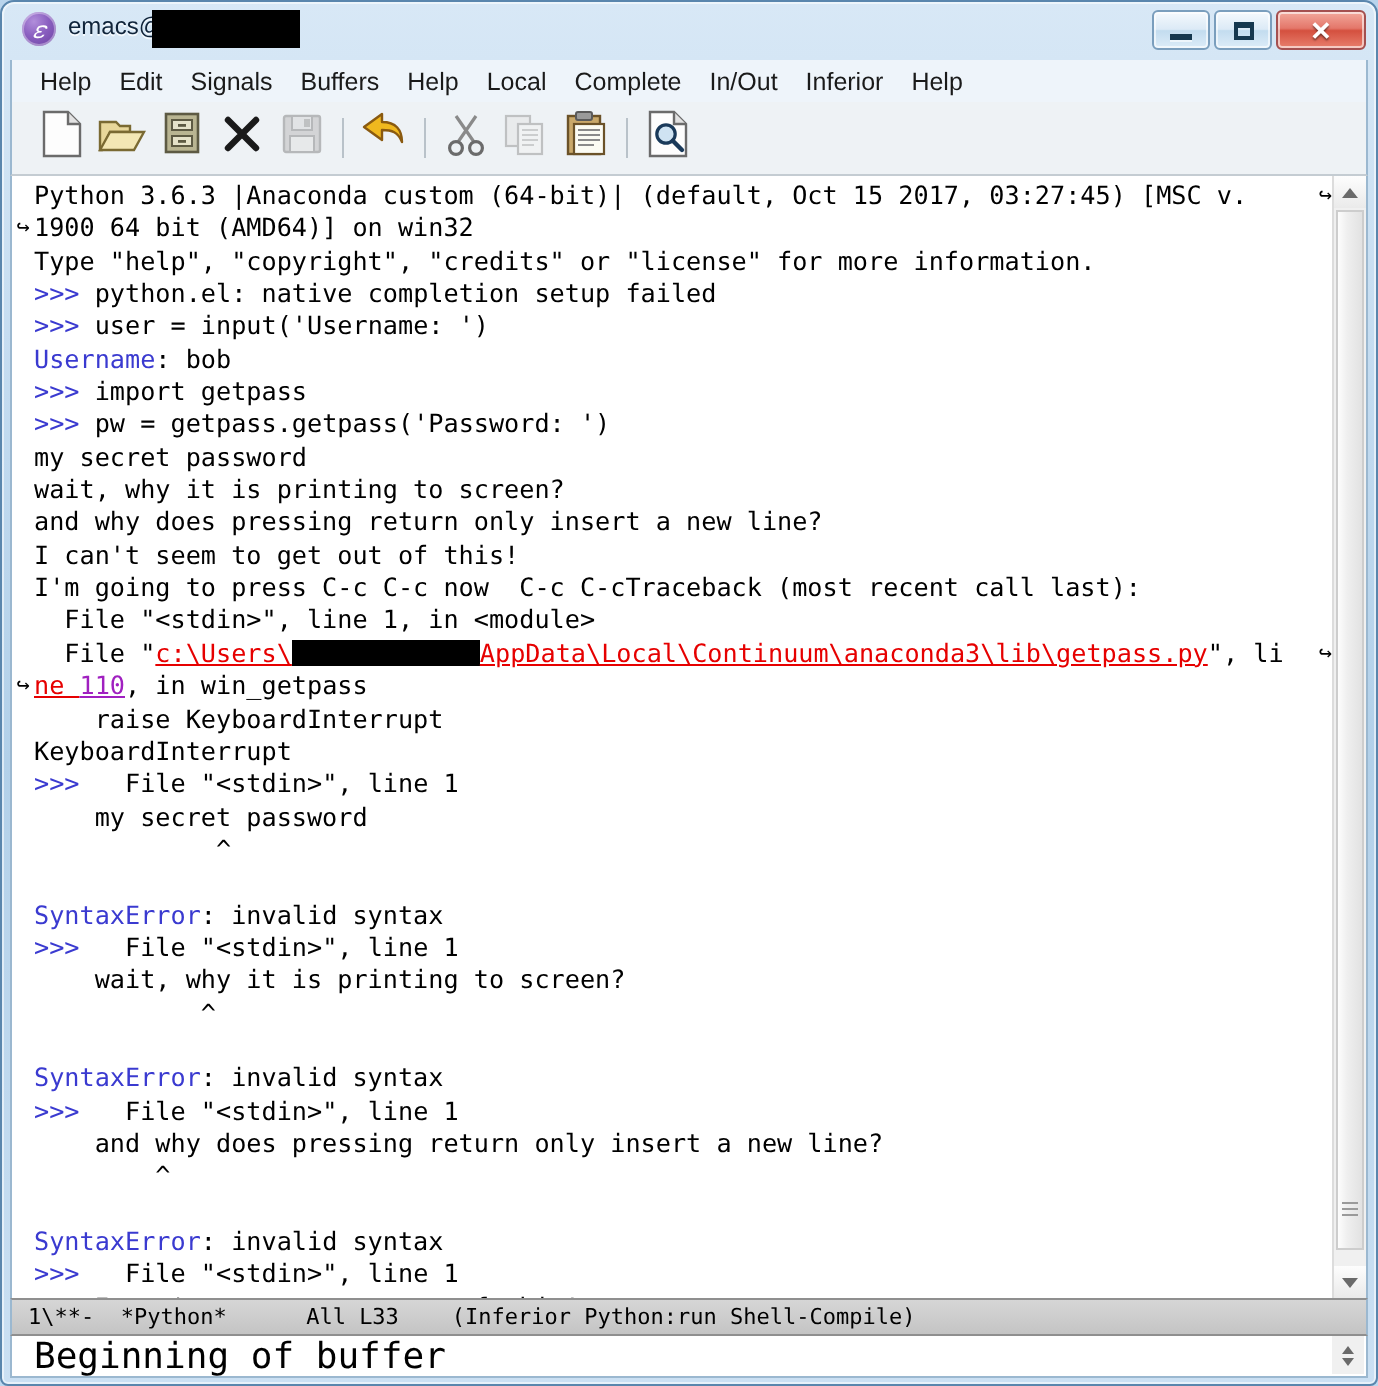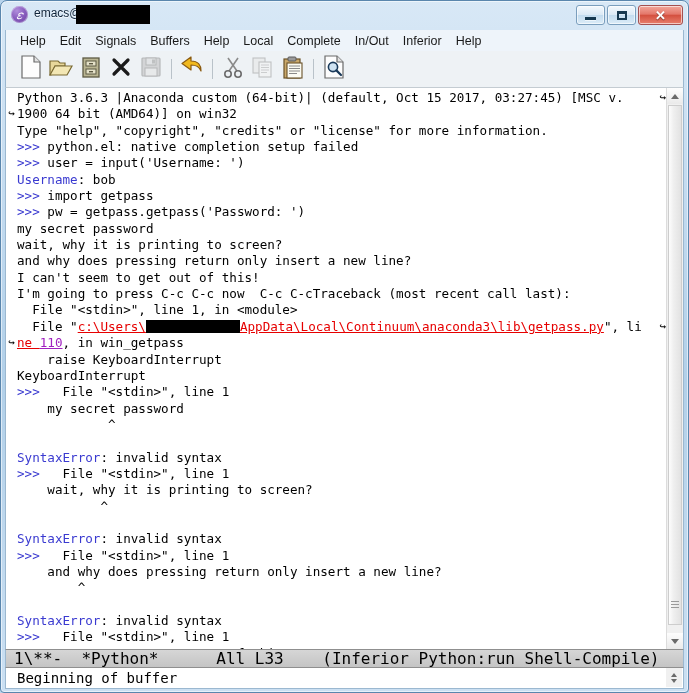--- a/index.html
+++ b/index.html
@@ -191,36 +191,36 @@
   .modeline {
     position: absolute; left: 5px; top: 649px;
     width: 679px; height: 19px;
     background: linear-gradient(180deg,#d6d6d6,#c4c4c4);
     border-top: 1px solid #8f8f8f;
     border-bottom: 1px solid #8f8f8f;
     border-left: 1px solid #9bb8d0;
     border-right: 1px solid #9bb8d0;
     box-sizing: border-box;
     font-family: "DejaVu Sans Mono", "Liberation Mono", monospace;
-    font-size: 16px; color: #000;
+    font-size: 11px; color: #000;
     display: flex; align-items: center;
     padding-left: 8px; white-space: pre;
   }
   
   .minibuffer {
     position: absolute; left: 5px; top: 668px;
     width: 679px; height: 21px;
     background: #ffffff;
     border-left: 1px solid #9bb8d0;
     border-right: 1px solid #9bb8d0;
     border-bottom: 1px solid #9bb8d0;
     box-sizing: border-box;
     display: flex; align-items: center;
     font-family: "DejaVu Sans Mono", "Liberation Mono", monospace;
-    font-size: 14px; color: #000;
+    font-size: 18px; color: #000;
     padding-left: 11px; white-space: pre;
   }
   .mb-scroll {
     position: absolute; right: 1px; top: 0;
     width: 16px; height: 19px;
     background: #f0f0f0;
     display: flex; flex-direction: column;
     align-items: center; justify-content: center; gap: 2px;
   }
   .tri-up-s { width:0;height:0;border-left:3px solid transparent;

